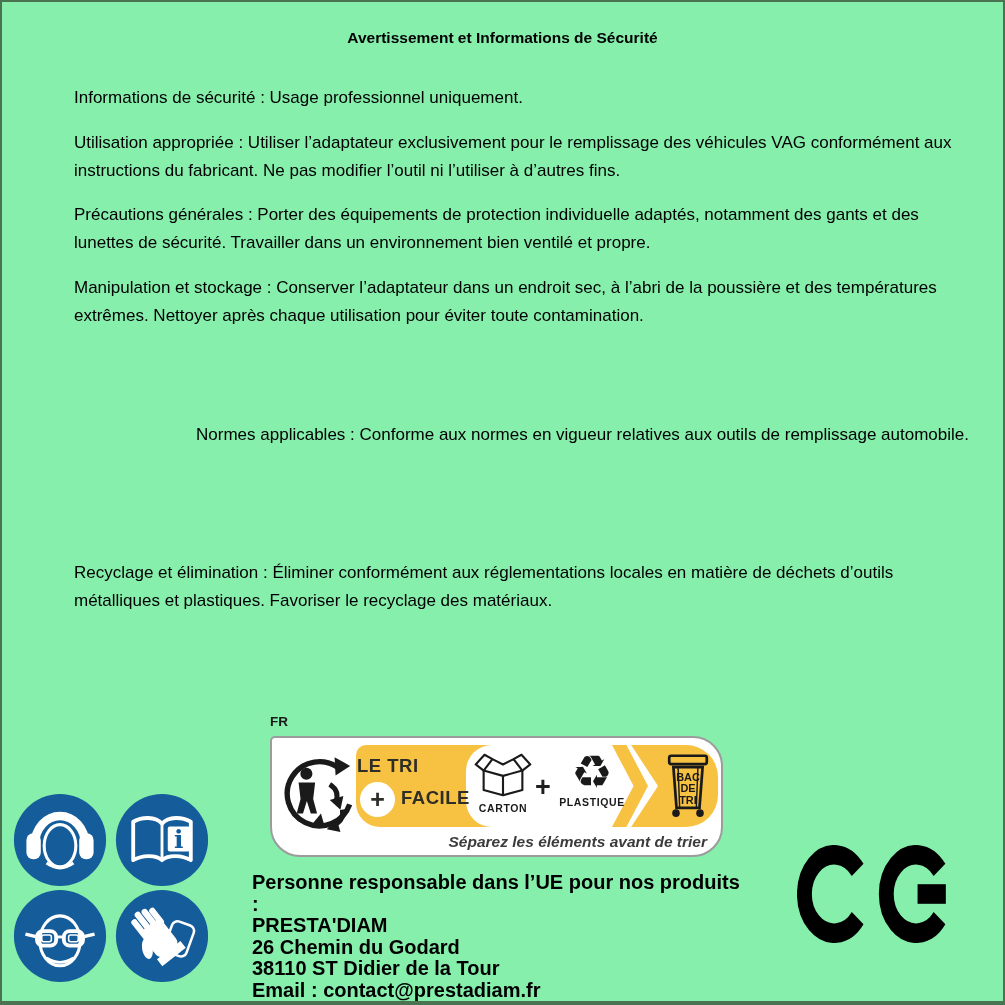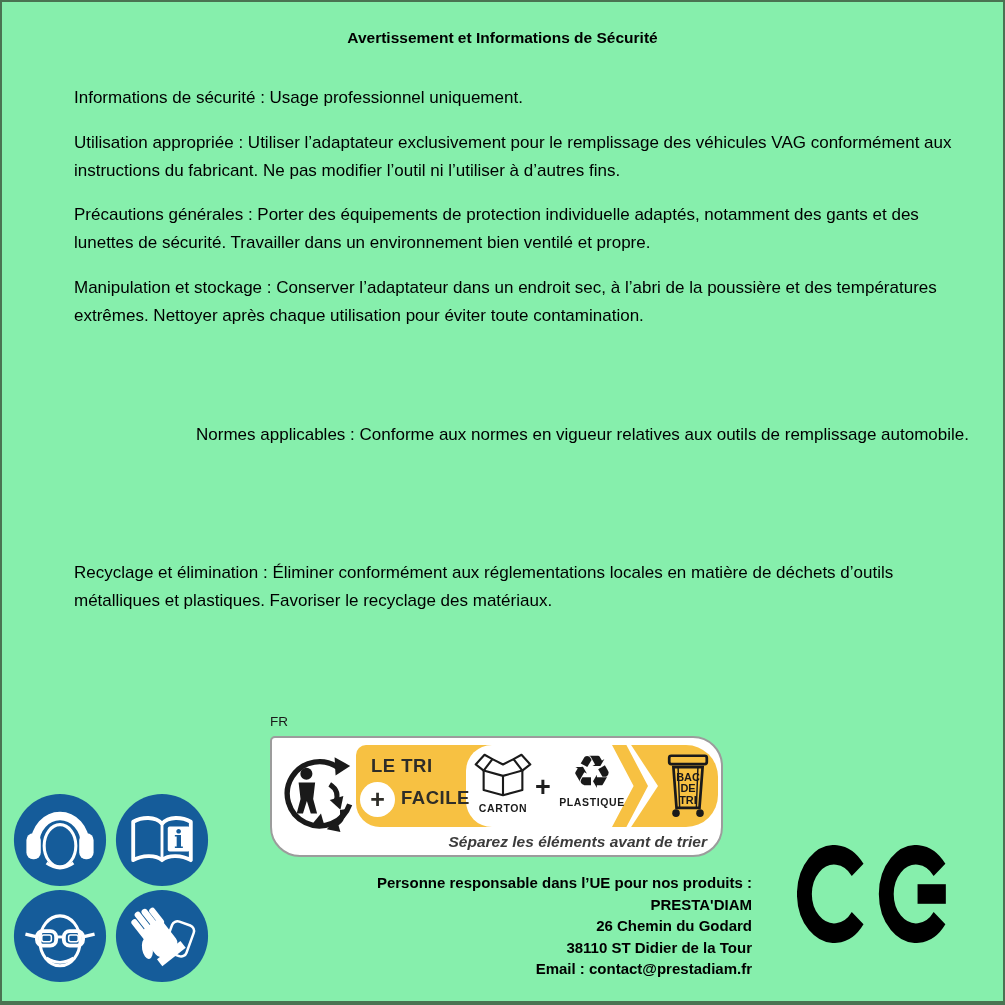--- a/index.html
+++ b/index.html
@@ -23,21 +23,21 @@
   .para {
     position:absolute; left:72px; width:895px;
     font-size:17px; line-height:28px;
   }
   .p1{top:82px;} .p2{top:127px;} .p3{top:199px;} .p4{top:272px;}
   .p5{top:347px;} .p6{top:419px;text-align:right;} .p7{top:557px;}
 
   
   .fr-code {
     position:absolute; left:268px; top:712px;
-    font-weight:normal; font-size:13.5px; color:#1a1a1a;
+    font-weight:bold; font-size:13.5px; color:#1a1a1a;
   }
   .label-box {
     position:absolute; left:268px; top:734px;
     width:453px; height:121px;
     background:#fff;
     border:2px solid #9c9c9c;
     border-radius:5px 30px 30px 30px;
   }
   .label-box .triman { position:absolute; left:12px; top:10px; }
 
@@ -53,21 +53,21 @@
     -webkit-clip-path:polygon(0 0, 86% 0, 100% 50%, 86% 100%, 0 100%);
     clip-path:polygon(0 0, 86% 0, 100% 50%, 86% 100%, 0 100%);
   }
   .chevron {
     position:absolute; left:340px; top:7px; width:36px; height:82px;
     background:var(--yellow,#F7C142);
     -webkit-clip-path:polygon(0 0, 40% 0, 100% 50%, 40% 100%, 0 100%, 60% 50%);
     clip-path:polygon(0 0, 40% 0, 100% 50%, 40% 100%, 0 100%, 60% 50%);
   }
   .letri-word {
-    position:absolute; left:99px; top:17px;
+    position:absolute; left:85px; top:17px;
     font-size:18.5px; font-weight:800; letter-spacing:.5px; color:#2e2d28;
   }
   .plus-badge {
     position:absolute; left:88px; top:44px; width:35px; height:35px;
     background:#fff; border-radius:50%;
     text-align:center; line-height:34px;
     font-size:25px; font-weight:900; color:#2e2d28;
   }
   .facile-word {
     position:absolute; left:129px; top:49px;
@@ -84,21 +84,21 @@
   .plastique-glyph { font-size:46px; line-height:46px; color:#1a1a1a; font-family:"DejaVu Sans",sans-serif; }
   .bin-svg { position:absolute; left:392px; top:13px; }
   .tagline {
     position:absolute; right:14px; top:95px;
     font-style:italic; font-weight:600; font-size:15.5px; color:#3b3b3b;margin-left:24px;
   }
 
   
   .responsible {
     position:absolute; left:250px; top:870px; width:500px;
-    text-align:right; font-weight:bold; font-size:15px; line-height:21.5px;
+    text-align:left; font-weight:bold; font-size:20px; line-height:21.5px;
   }
 
   
   .icon-grid {
     position:absolute; left:10px; top:790px;
     display:grid; grid-template-columns:96px 96px; grid-auto-rows:96px;
     column-gap:6px; row-gap:0px;
   }
   .blue-disc { fill:var(--blue,#155C9A); }
   .blue-glyph { fill:var(--blue,#155C9A); }

